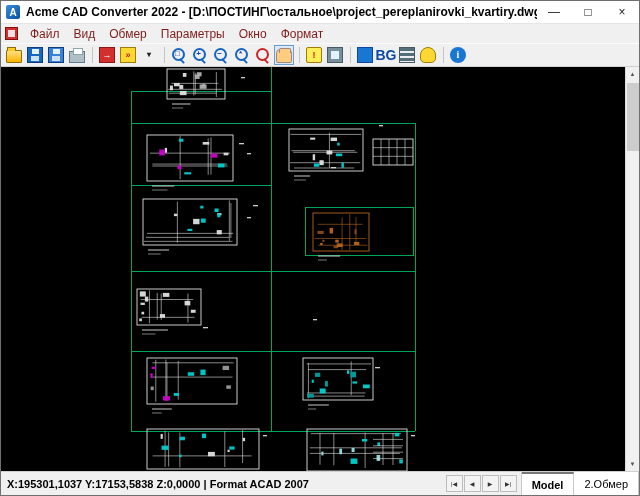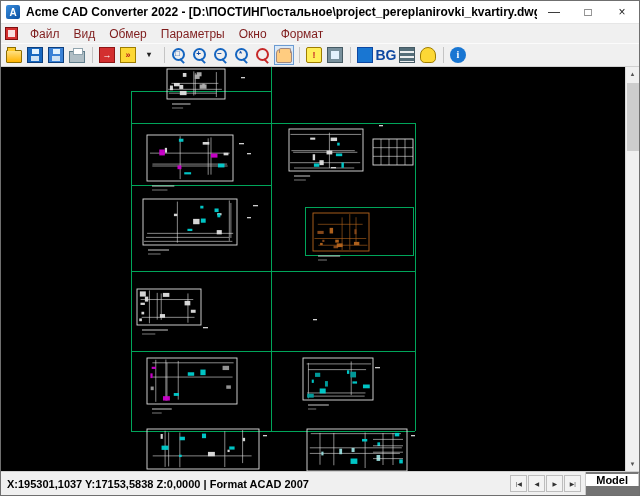--- a/index.html
+++ b/index.html
@@ -68,21 +68,21 @@
   .vscroll{width:14px;background:#f0f0f0;border-left:1px solid #dadada;display:flex;flex-direction:column;align-items:center;}
   .scroll-arrow{width:14px;height:14px;font-size:6px;display:flex;align-items:center;justify-content:center;color:#555;background:#f0f0f0;}
   .scroll-thumb{width:12px;height:68px;background:#cdcdcd;margin-top:2px;}
   .scroll-spacer{flex:1;}
   
   .statusbar{height:24px;flex:0 0 24px;background:#f0f0f0;border-top:1px solid #d0d0d0;display:flex;align-items:stretch;font-size:11px;}
   .status-coords{display:flex;align-items:center;padding:7px 6px;font-weight:bold;color:#000;white-space:nowrap;}
   .tabstrip{margin-left:auto;display:flex;align-items:stretch;}
   .tabnav{display:flex;align-items:center;gap:1px;padding:0 4px;background:#f0f0f0;}
   .nav-btn{width:17px;height:17px;background:#f3f3f3;border:1px solid #bdbdbd;font-size:6px;display:flex;align-items:center;justify-content:center;color:#333;}
-  .tabs{display:flex;align-items:stretch;background:#737373;border-left:1px solid #c9c9c9;flex-direction:column;}
+  .tabs{display:flex;align-items:stretch;background:#ef4444;border-left:1px solid #c9c9c9;}
   .tab{padding:0 10px;display:flex;align-items:center;border-right:1px solid #c9c9c9;color:#000;background:#fff;}
   .tab.active{font-weight:bold;border-top:2px solid #777;}
 </style>
 </head>
 <body>
 
 <div class="window">
 
   <div class="titlebar">
     <div class="app-icon">A</div>
@@ -443,17 +443,18 @@
     <div class="status-coords">X:195301,1037 Y:17153,5838 Z:0,0000 | Format ACAD 2007</div>
     <div class="tabstrip">
       <div class="tabnav">
           <div class="nav-btn">|◀</div>
           <div class="nav-btn">◀</div>
           <div class="nav-btn">▶</div>
           <div class="nav-btn">▶|</div>
         </div>
       <div class="tabs">
           <div class="tab active">Model</div>
+          <div class="tab">2.Обмер</div>
         </div>
     </div>
   </div>
 
 </div>
 
 </body></html>

